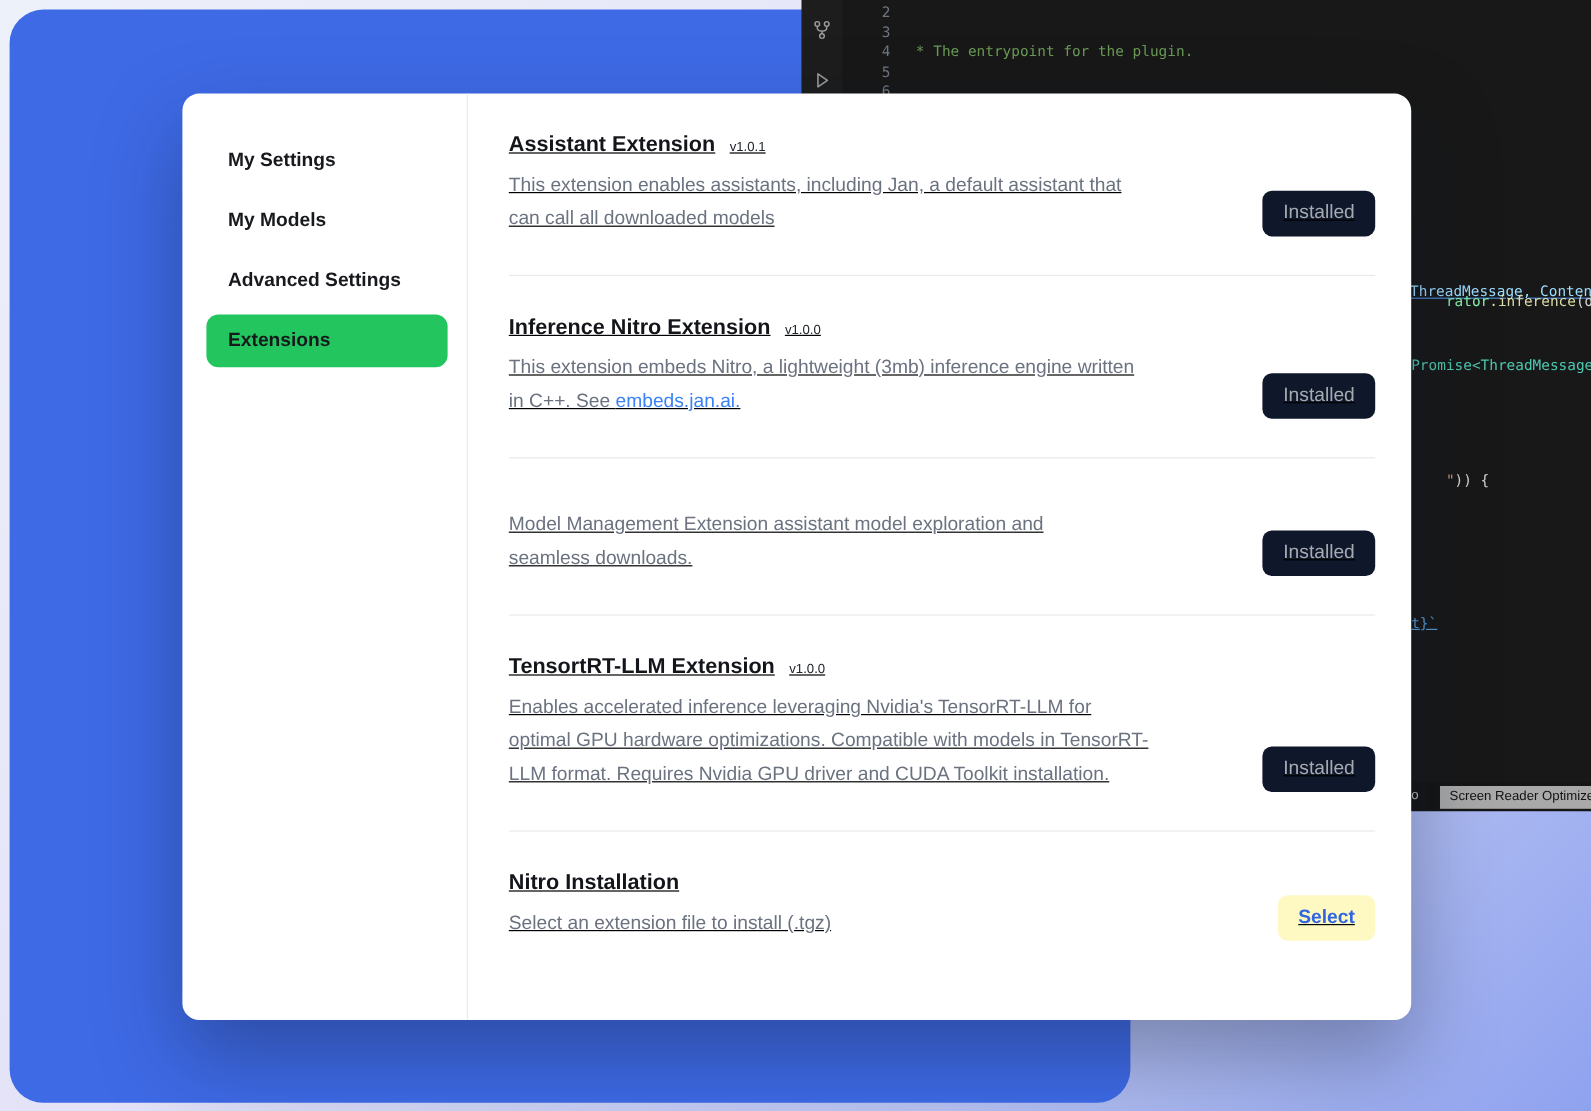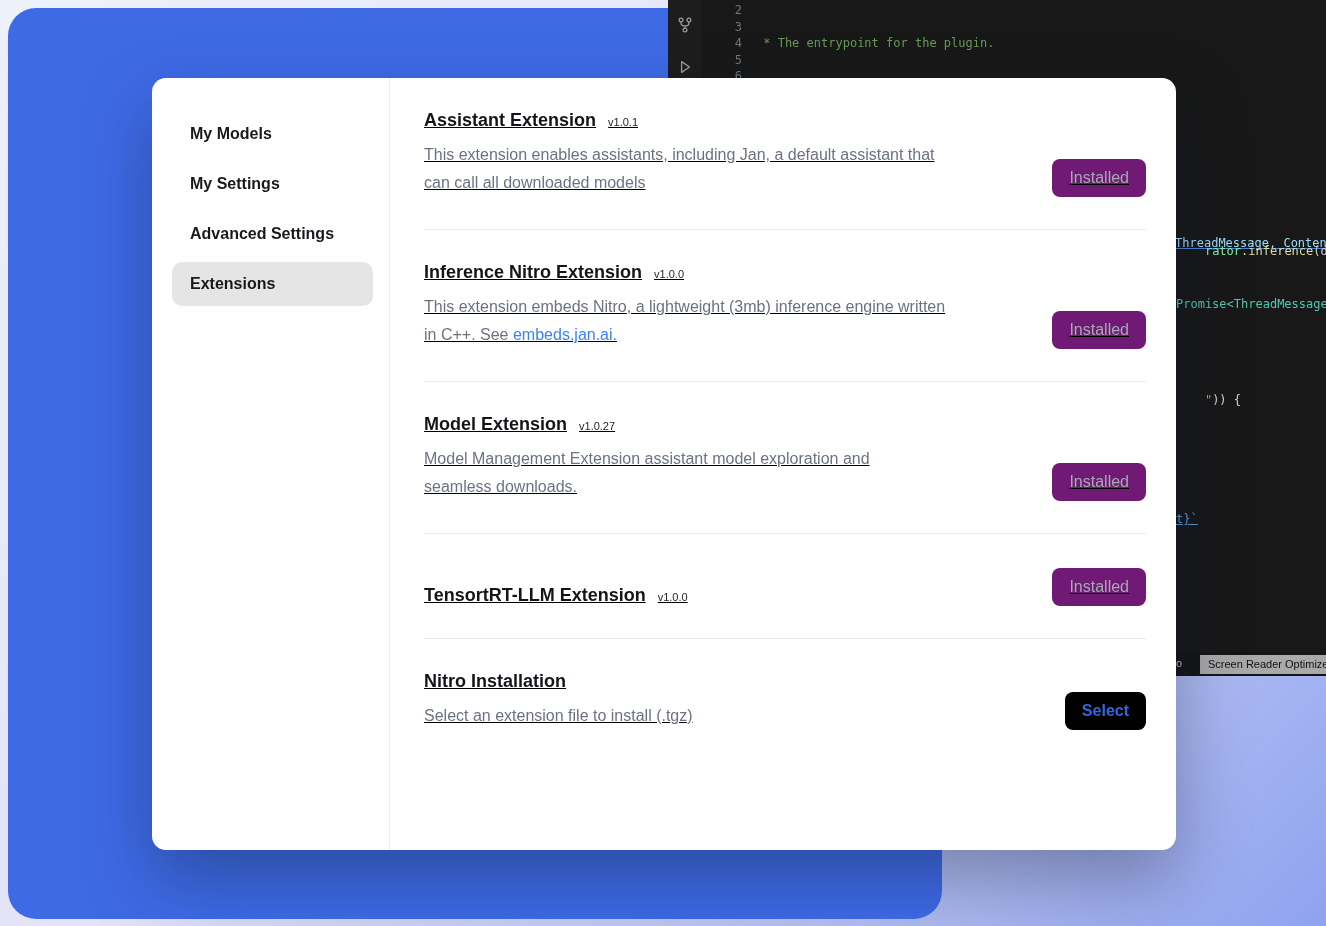--- a/index.html
+++ b/index.html
@@ -69,39 +69,39 @@
     box-shadow:0 30px 70px rgba(15,23,42,.35);
   }
   .sidebar {
     flex:0 0 238px; width:238px; border-right:1px solid #ebebeb;
     padding:34px 16px 0 20px;
   }
   .nav-item {
     padding:13px 18px; border-radius:10px; margin-bottom:6px;
     font-size:16px; font-weight:600; color:#17191d; cursor:pointer;
   }
-  .nav-item.active { background:#e5e5e5; }
+  .nav-item.active { background:#22c55e; }
 
   .content { flex:1; padding:0 30px 0 34px; overflow:hidden; }
   .row {
     display:flex; align-items:flex-end; justify-content:space-between;
     padding:32px 0; border-bottom:1px solid #e9e9e9;text-decoration:underline;
   }
   .row:last-child { border-bottom:none; padding-bottom:24px; }
   .title-line { display:flex; align-items:baseline; gap:12px; }
   .ext-title { font-size:18px; font-weight:700; color:#13151a; }
   .ext-version { font-size:11px; color:#20252e; }
   .ext-desc { margin:10px 0 0; font-size:16px; line-height:28px; color:#6b7280; }
   .link { color:#3b82f6; cursor:pointer; text-decoration:none; }
   .btn {
     border:none; border-radius:8px; font-size:16px; padding:10px 17px;
     font-family:inherit; cursor:pointer; flex-shrink:0; margin-top:2px;
   }
-  .btn.installed { background:#701a75; color:#a6aab1; font-weight:500; }
-  .btn.select { background:#000000; color:#3166e0; font-weight:700; }
+  .btn.installed { background:#0f172a; color:#a6aab1; font-weight:500; }
+  .btn.select { background:#fef9c3; color:#3166e0; font-weight:700; }
 </style>
 </head>
 <body>
 
 <div class="blue-card"></div>
 
 <div class="editor">
   <div class="activity">
     <svg width="18" height="18" viewBox="0 0 16 16" fill="none" stroke="#9b9b9b" stroke-width="1.1">
       <circle cx="4.5" cy="3.5" r="1.7"></circle>
@@ -139,22 +139,22 @@
   </div>
   <div class="frag f4">t}`</div>
 
   <div class="statusstrip"></div>
   <span class="sb-go">go</span>
   <span class="sb-chip">Screen Reader Optimize</span>
 </div>
 
 <div class="modal">
   <div class="sidebar">
+    <div class="nav-item">My Settings</div>
     <div class="nav-item">My Models</div>
-    <div class="nav-item">My Settings</div>
     <div class="nav-item">Advanced Settings</div>
     <div class="nav-item active">Extensions</div>
   </div>
 
   <div class="content">
 
     <div class="row">
       <div class="row-text" style="max-width:535px;">
         <div class="title-line">
           <span class="ext-title">Assistant Extension</span>
@@ -171,35 +171,32 @@
           <span class="ext-title">Inference Nitro Extension</span>
           <span class="ext-version">v1.0.0</span>
         </div>
         <p class="ext-desc"><span>This extension embeds Nitro, a lightweight (3mb) inference engine written in C++. See </span><a class="link">embeds.jan.ai.</a></p>
       </div>
       <button class="btn installed">Installed</button>
     </div>
 
     <div class="row">
       <div class="row-text" style="max-width:475px;">
-        <div class="title-line">
-          <span class="ext-title">Model Extension</span>
-          <span class="ext-version">v1.0.27</span>
-        </div>
         <p class="ext-desc">Model Management Extension assistant model exploration and seamless downloads.</p>
       </div>
       <button class="btn installed">Installed</button>
     </div>
 
     <div class="row">
       <div class="row-text" style="max-width:535px;">
         <div class="title-line">
           <span class="ext-title">TensortRT-LLM Extension</span>
           <span class="ext-version">v1.0.0</span>
         </div>
+        <p class="ext-desc">Enables accelerated inference leveraging Nvidia's TensorRT-LLM for optimal GPU hardware optimizations. Compatible with models in TensorRT-LLM format. Requires Nvidia GPU driver and CUDA Toolkit installation.</p>
       </div>
       <button class="btn installed">Installed</button>
     </div>
 
     <div class="row">
       <div class="row-text" style="max-width:600px;">
         <div class="title-line">
           <span class="ext-title">Nitro Installation</span>
         </div>
         <p class="ext-desc">Select an extension file to install (.tgz)</p>

